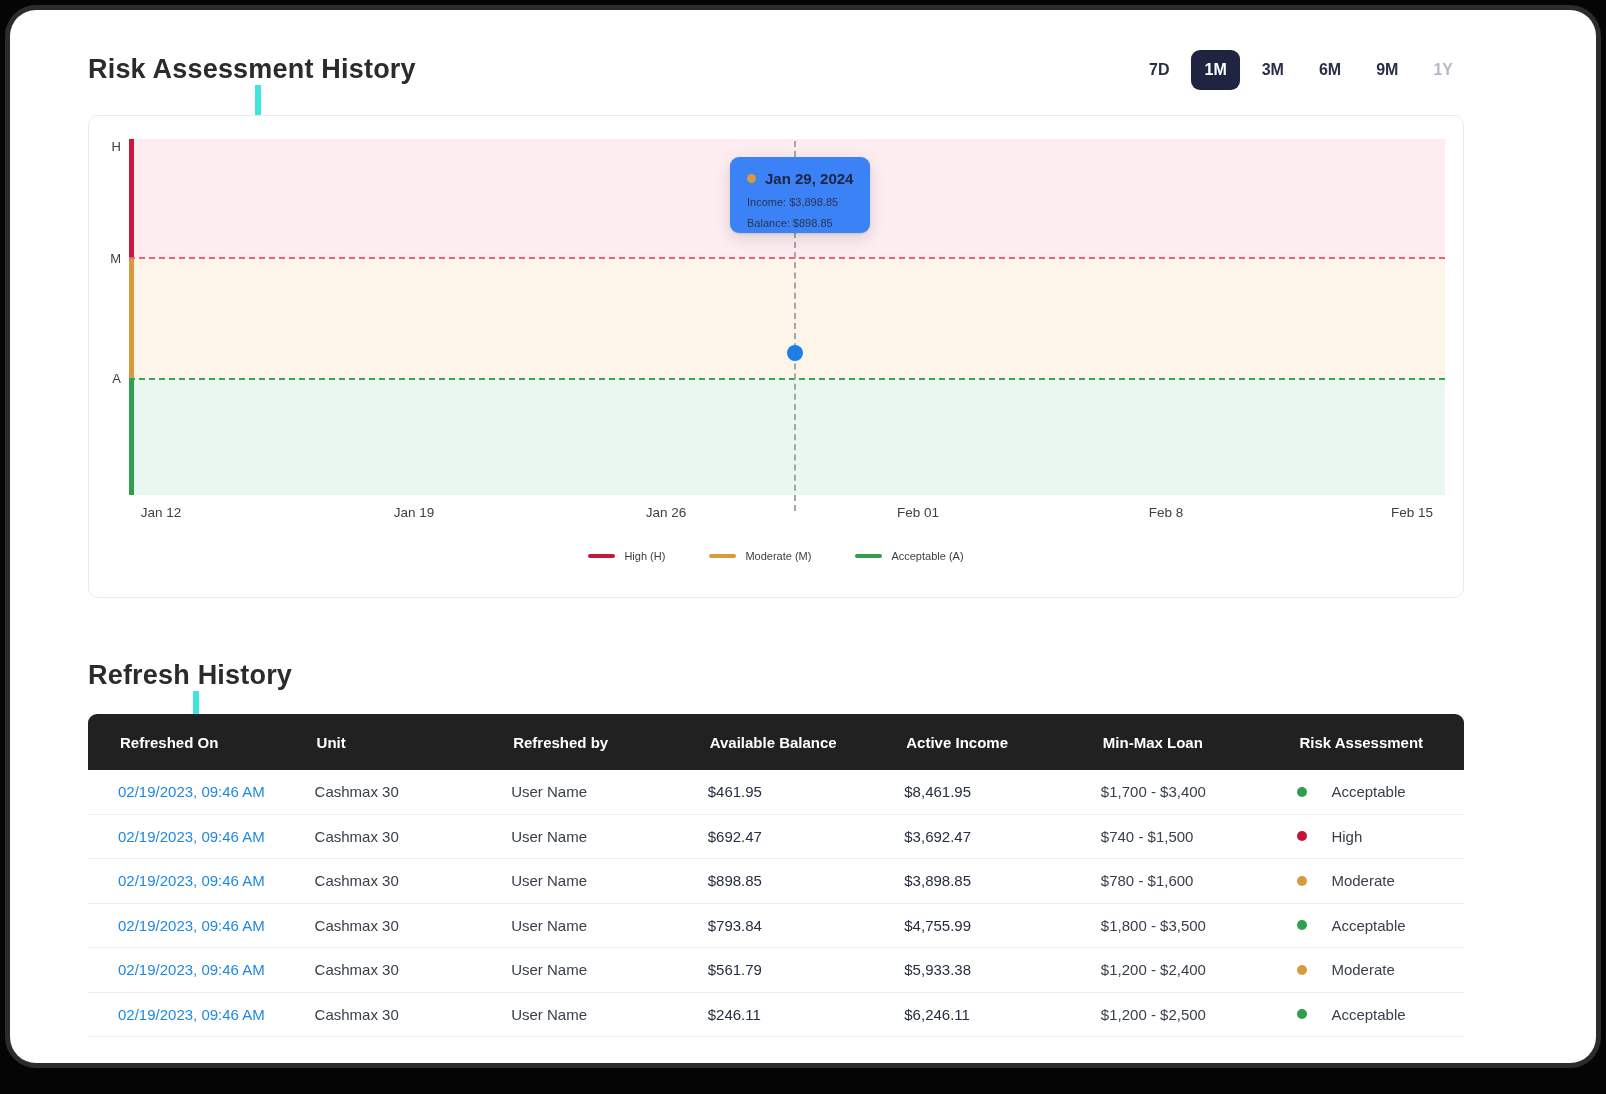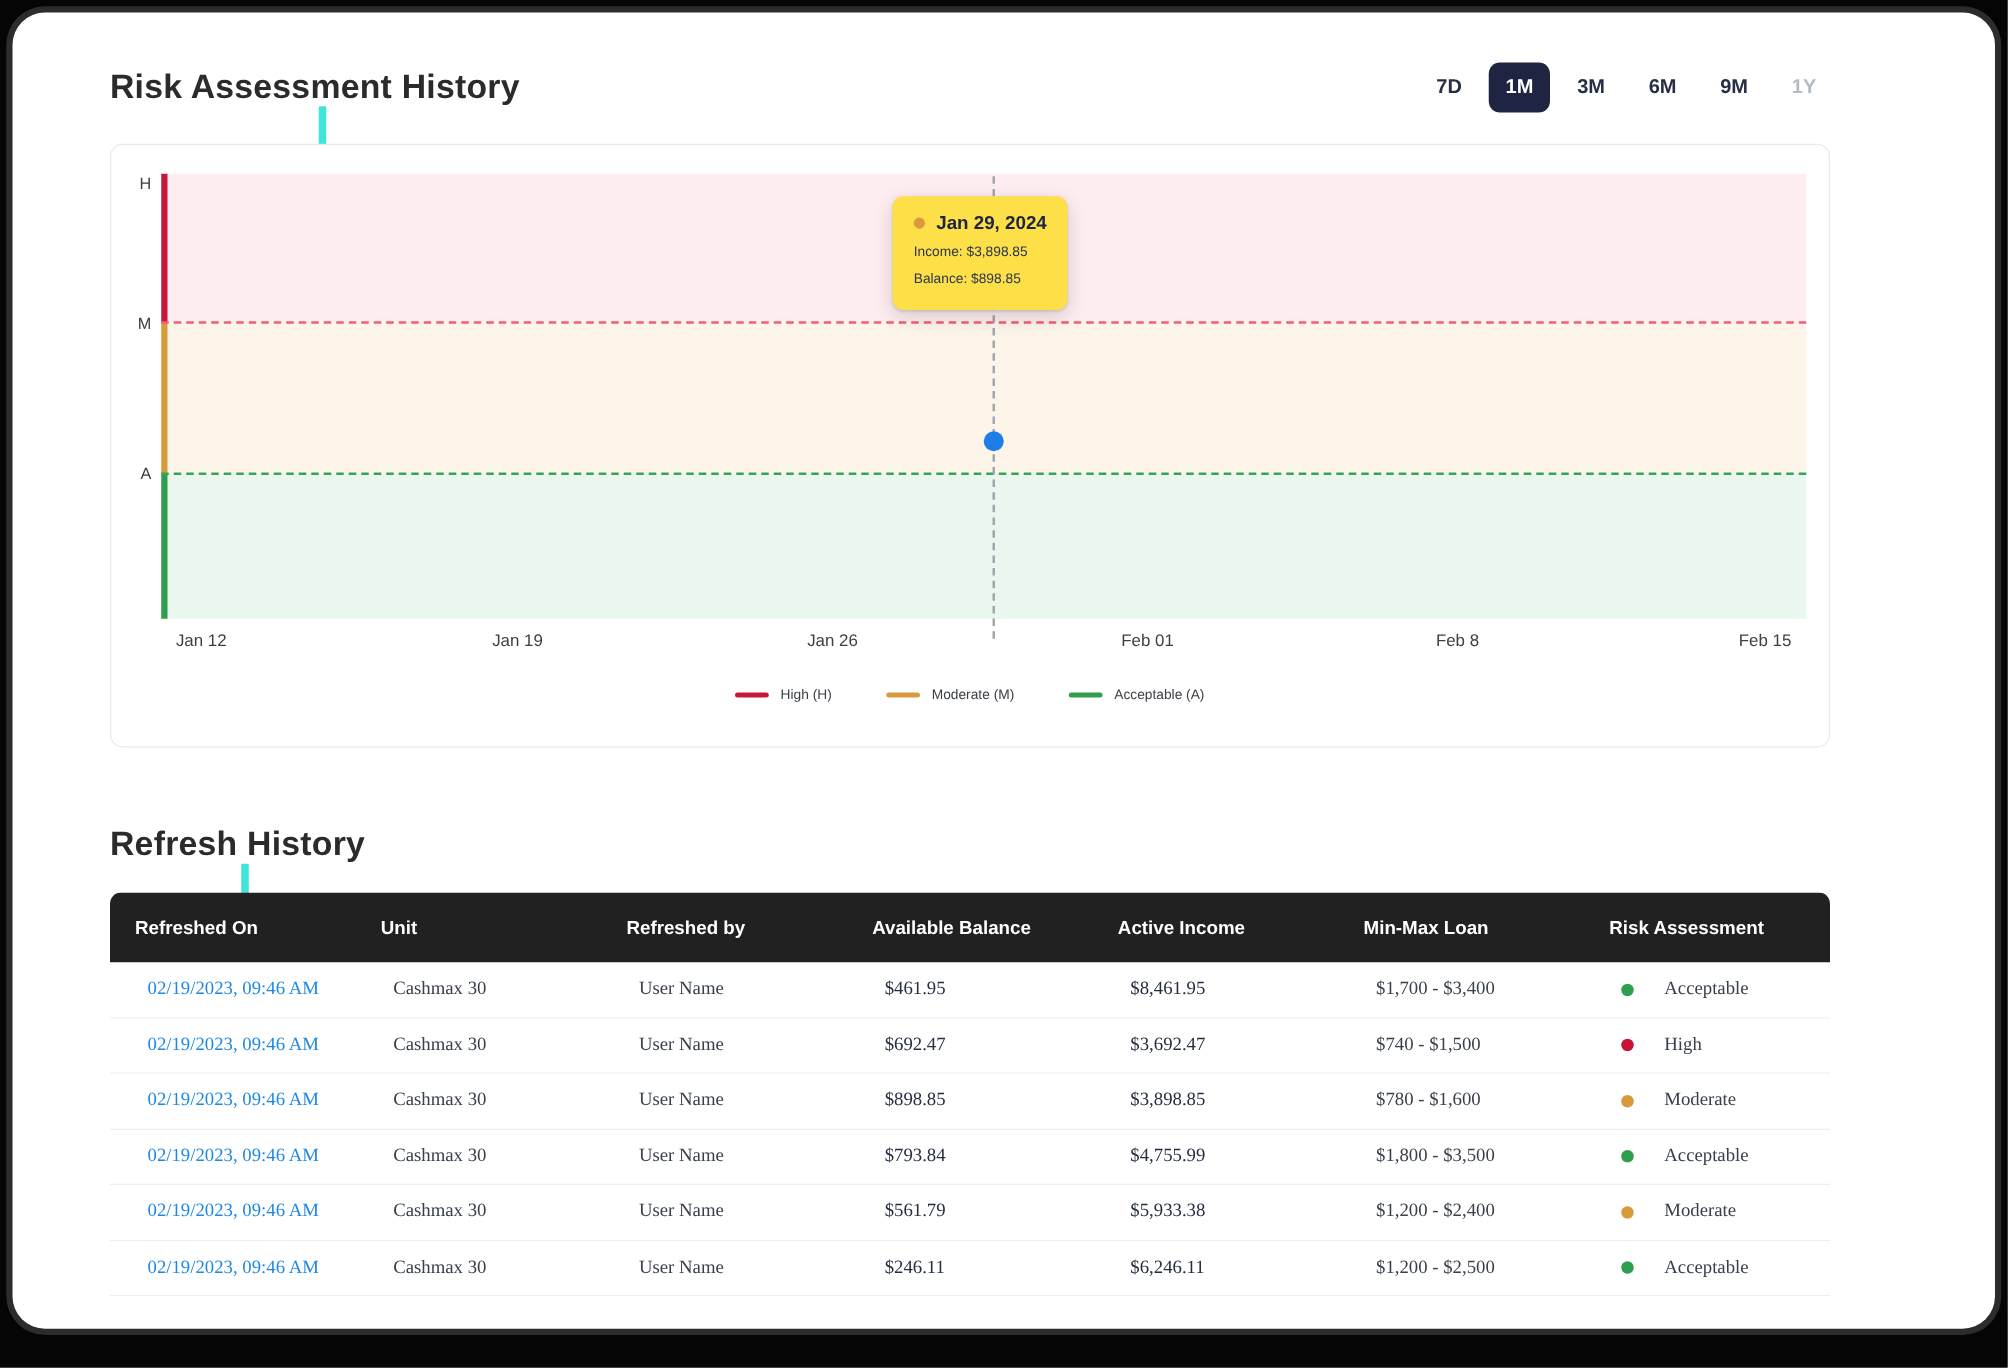--- a/index.html
+++ b/index.html
@@ -32,42 +32,42 @@
   .axis-m { top:119px; height:121px; background:#d89a3d; }
   .axis-a { top:240px; height:116px; background:#2f9e4f; }
   .ylab { position:absolute; left:-30px; width:22px; text-align:right; font-size:13px; color:#3a3f46; }
   .ylab-h { top:0; } .ylab-m { top:112px; } .ylab-a { top:232px; }
   .dash-line { position:absolute; left:0; right:0; height:0; }
   .dash-m { top:118px; border-top:2px dashed #ee5f7b; }
   .dash-a { top:239px; border-top:2px dashed #35a556; }
   .vline { position:absolute; left:665px; top:2px; height:370px; width:0; border-left:2px dashed #a2a7ad; }
   .point { position:absolute; left:666px; top:214px; width:16px; height:16px; border-radius:50%;
            background:#1e7ee8; transform:translate(-50%,-50%); }
-  .tooltip { position:absolute; left:585px; top:18px; background:#fde047; border-radius:9px; padding:13px 17px 19px;
+  .tooltip { position:absolute; left:601px; top:18px; background:#3b82f6; border-radius:9px; padding:13px 17px 4px;
              box-shadow:0 1px 2px rgba(0,0,0,.10), 0 5px 16px rgba(0,0,0,.14); z-index:5; white-space:nowrap; }
   .tt-head { display:flex; align-items:center; gap:9px; font-size:15px; font-weight:700; color:#1e2442; }
   .tt-dot { width:9px; height:9px; border-radius:50%; background:#d89a3d; }
   .tt-line { font-size:11px; color:#2c3552; margin-top:9px; }
   .xlab { position:absolute; top:389px; transform:translateX(-50%); font-size:13.5px; color:#3c4146; }
   .xlab:nth-of-type(1){ left:72px; } .xlab:nth-of-type(2){ left:325px; } .xlab:nth-of-type(3){ left:577px; }
   .xlab:nth-of-type(4){ left:829px; } .xlab:nth-of-type(5){ left:1077px; } .xlab:nth-of-type(6){ left:1323px; }
   .legend { position:absolute; top:434px; left:0; right:0; display:flex; justify-content:center; gap:44px; }
   .legend-item { display:flex; align-items:center; gap:9px; font-size:11px; color:#3b4046; cursor:pointer; }
   .legend-line { width:27px; height:4px; border-radius:2px; }
   .legend-line.high { background:#c4183c; } .legend-line.moderate { background:#d89a3d; } .legend-line.acceptable { background:#2f9e4f; }
 
   
   .refresh-head { top:650px; }
   .table { position:absolute; left:78px; top:704px; width:1376px; border-radius:9px 9px 0 0; overflow:hidden; }
   .thead { display:grid; grid-template-columns:repeat(7,1fr); background:#212121; height:56px; align-items:center;
            color:#fff; font-size:15px; font-weight:700; }
-  .thead > div { padding-left:20px; }
+  .thead > div { padding-left:32px; }
   .trow { display:grid; grid-template-columns:repeat(7,1fr); height:44.5px; align-items:center;
           border-bottom:1px solid #eceef1; font-size:15px; color:#39404b; background:#fff; }
-  .trow > div { padding-left:30px;font-family:Liberation Serif, serif; }
+  .trow > div { padding-left:30px; }
   .cell-date { color:#1e88e5; cursor:pointer; }
   .cell-money { color:#262e40; }
   .risk-cell { display:flex; align-items:center; gap:24px; }
   .risk-dot { width:10px; height:10px; border-radius:50%; background:#999; }
   .risk-cell[data-status="Acceptable"] .risk-dot { background:#2f9e4f; }
   .risk-cell[data-status="High"] .risk-dot { background:#c81238; }
   .risk-cell[data-status="Moderate"] .risk-dot { background:#d89a3d; }
 </style>
 </head>
 <body>

